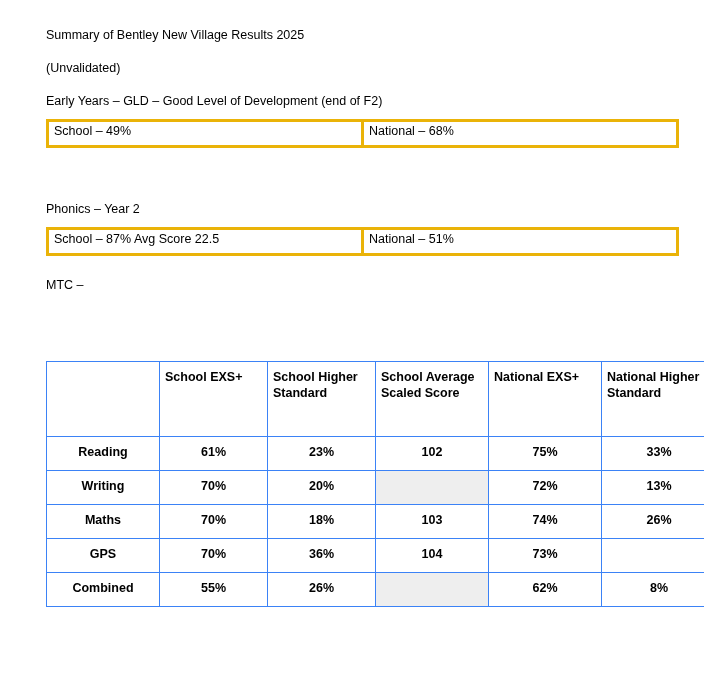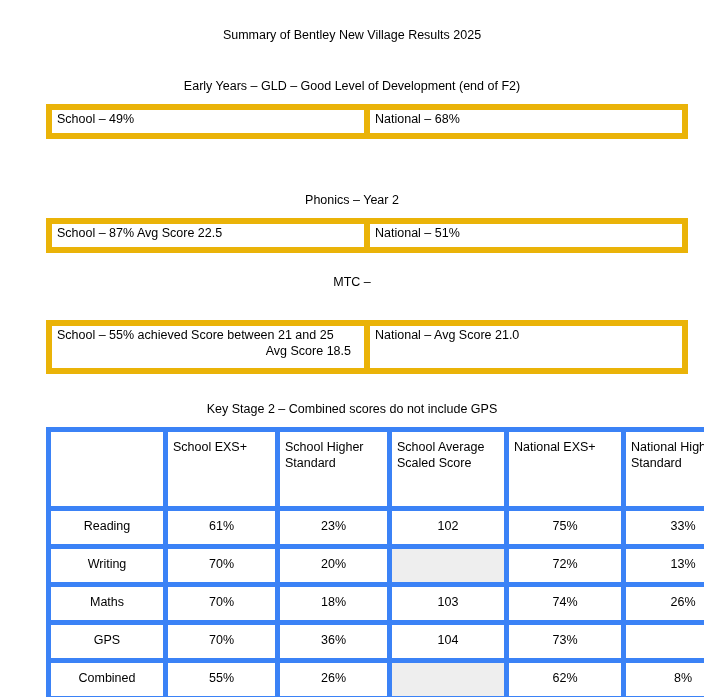--- a/index.html
+++ b/index.html
@@ -17,33 +17,32 @@
     overflow: hidden;
   }
   .page {
     padding: 28px 46px 0 46px;
     box-sizing: border-box;
   }
   .para {
     font-size: 12.5px;
     line-height: 1.2;
     margin: 0 0 0 0;
-    text-align: center;
   }
   .spacer-title { height: 18px; }
   .spacer-before-table { height: 10px; }
   .spacer-after-table { height: 22px; }
 
   table.simple {
     border-collapse: collapse;
     width: 604px;
     table-layout: fixed;
   }
   table.simple td {
-    border: 6px solid #eab308;
+    border: 3px solid #eab308;
     font-size: 12.5px;
     padding: 2px 5px;
     vertical-align: top;
     line-height: 1.25;
     height: 19px;
   }
   td.col-left { width: 302px; }
   td.col-right { width: 302px; }
 
   .mtc-left-line2 {
@@ -53,46 +52,47 @@
   }
   table.mtc td { height: 38px; }
 
   table.ks2 {
     border-collapse: collapse;
     width: 604px;
     table-layout: fixed;
     margin-top: 10px;
   }
   table.ks2 td, table.ks2 th {
-    border: 5px solid #3b82f6;
+    border: 1px solid #3b82f6;
     font-size: 12.5px;
     padding: 8px 5px;
     vertical-align: top;
     text-align: left;
-    font-weight: normal;
+    font-weight: bold;
     line-height: 1.25;
   }
   table.ks2 .hdr td { height: 58px; }
   table.ks2 .row td { height: 17px; text-align: center; }
   .c0 { width: 102px; }
   .c1 { width: 97px; }
   .c2 { width: 97px; }
   .c3 { width: 102px; }
   .c4 { width: 102px; }
   .c5 { width: 104px; }
   .shaded { background: #eeeeee; }
 </style>
 </head>
 <body>
 
 <div class="page">
 
   <div class="para">Summary of Bentley New Village Results 2025</div>
   <div class="spacer-title"></div>
 
+  <div class="para">(Unvalidated)</div>
   <div class="spacer-title"></div>
 
   <div class="para">Early Years – GLD – Good Level of Development (end of F2)</div>
   <div class="spacer-before-table"></div>
   <table class="simple">
     <tbody>
         <tr>
       <td class="col-left">School – 49%</td>
       <td class="col-right">National – 68%</td>
     </tr>
@@ -110,34 +110,22 @@
         <tr>
       <td class="col-left">School – 87%  Avg Score 22.5</td>
       <td class="col-right">National – 51%</td>
     </tr>
   </tbody>
     </table>
   <div class="spacer-after-table"></div>
 
   <div class="para">MTC –</div>
   <div style="height:30px"></div>
-  <table class="simple mtc">
-    <tbody>
-        <tr>
-      <td class="col-left">
-        <span>School – 55% achieved Score between 21 and 25</span>
-        <span class="mtc-left-line2">Avg Score 18.5</span>
-      </td>
-      <td class="col-right">National – Avg Score 21.0</td>
-    </tr>
-  </tbody>
-    </table>
   <div style="height:28px"></div>
 
-  <div class="para">Key Stage 2 – Combined scores do not include GPS</div>
 
   <table class="ks2">
     <tbody>
         <tr class="hdr">
       <td class="c0"></td>
       <td class="c1">School EXS+</td>
       <td class="c2">School Higher Standard</td>
       <td class="c3">School Average Scaled Score</td>
       <td class="c4">National EXS+</td>
       <td class="c5">National Higher Standard</td>

